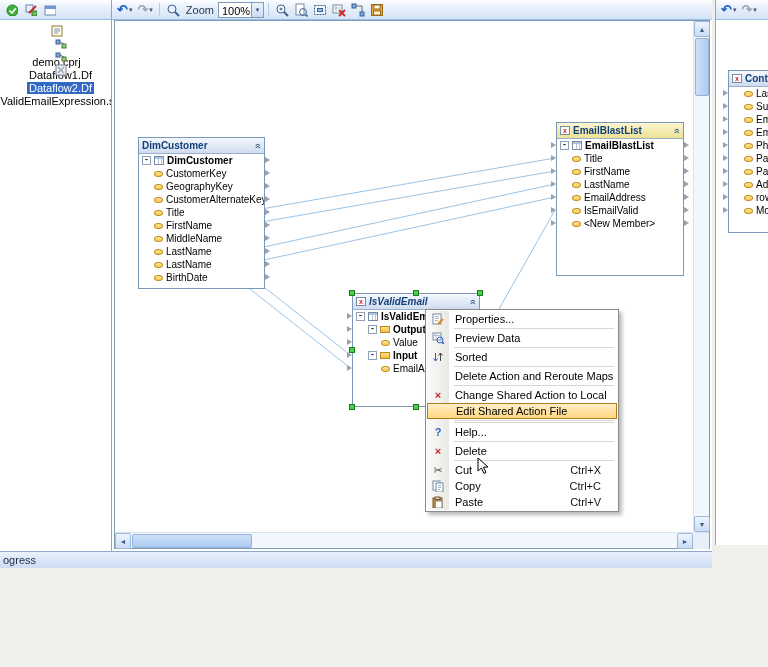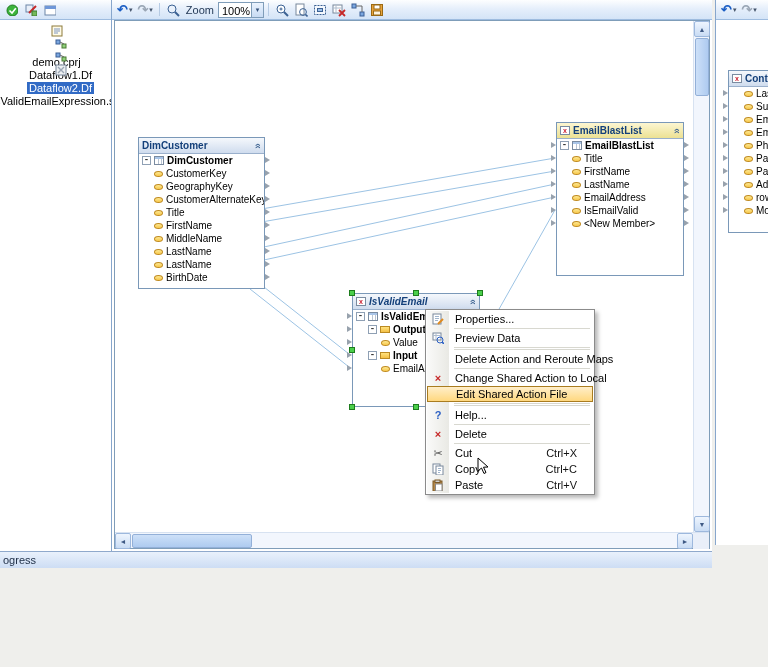--- a/index.html
+++ b/index.html
@@ -60,21 +60,21 @@
   .fold{width:10px;height:7px;background:linear-gradient(#ffe27d,#f3bf45);border:1px solid #bb8a22;flex:0 0 auto;}
   .gicon{width:10px;height:9px;border:1px solid #7a8ba0;background:#fff;position:relative;flex:0 0 auto;}
   .gicon::before{content:"";position:absolute;left:0;top:0;right:0;height:2px;background:#a9c5e8;}
   .gicon::after{content:"";position:absolute;left:3px;top:2px;bottom:0;width:1px;background:#b9c4d2;box-shadow:3px 0 0 #b9c4d2;}
   .hicon{width:10px;height:9px;border:1px solid #7a8ba0;background:#fff;position:relative;flex:0 0 auto;font-size:7px;color:#c23;line-height:8px;text-align:center;font-weight:bold;}
   .pin{position:absolute;width:0;height:0;border-top:3px solid transparent;border-bottom:3px solid transparent;border-left:5px solid #98a2ad;}
   .pin.left{left:-6px;} .pin.right{right:-6px;}
   .handle{position:absolute;width:6px;height:6px;background:#4bcf4b;border:1px solid #1d7c1d;z-index:4;}
 
   
-  .menu{position:absolute;left:425px;top:309px;width:170px;background:#fff;border:1px solid #8b8b8b;box-shadow:3px 3px 4px rgba(0,0,0,.28);padding:1px;z-index:50;}
+  .menu{position:absolute;left:425px;top:309px;width:194px;background:#fff;border:1px solid #8b8b8b;box-shadow:3px 3px 4px rgba(0,0,0,.28);padding:1px;z-index:50;}
   .menu-gutter{position:absolute;left:1px;top:1px;bottom:1px;width:22px;background:linear-gradient(90deg,#fafaf9,#e9e9e4);}
   .mitem{position:relative;height:16px;line-height:16px;padding-left:28px;padding-right:6px;white-space:nowrap;cursor:default;}
   .mitem .mshortcut{float:right;margin-right:10px;color:#111;}
   .mitem.hl{background:linear-gradient(#ffeec9,#ffd87f);border:1px solid #a97c20;line-height:14px;}
   .micon{position:absolute;left:0;top:0;width:22px;height:16px;display:flex;align-items:center;justify-content:center;font-size:11px;}
   .msep{height:1px;background:#d8d8d0;margin:1px 3px 1px 27px;}
   .red{color:#c62828;font-weight:bold;}
   .blue{color:#2a5fc4;font-weight:bold;}
 
   
@@ -514,20 +514,29 @@
           <rect x="1" y="1" width="8" height="7" fill="#fff" stroke="#78889c"></rect>
           <path d="M1 3.5h8M4 1v7" stroke="#aebccd"></path>
           <circle cx="8" cy="8" r="3" fill="none" stroke="#2a5fc4"></circle>
           <line x1="10" y1="10" x2="12" y2="12" stroke="#2a5fc4" stroke-width="1.6"></line>
         </svg>
       </span>
     <span>Preview Data</span>
   </div>
   <div class="msep"></div>
 
+  <div class="mitem">
+    <span class="micon">
+        <svg width="12" height="12">
+          <path d="M3.5 2 v8 M3.5 10 l-2-2.5 M3.5 10 l2-2.5" stroke="#2a5fc4" fill="none"></path>
+          <path d="M8.5 10 v-8 M8.5 2 l-2 2.5 M8.5 2 l2 2.5" stroke="#444" fill="none"></path>
+        </svg>
+      </span>
+    <span>Sorted</span>
+  </div>
   <div class="msep"></div>
 
   <div class="mitem">
     <span>Delete Action and Reroute Maps</span>
   </div>
   <div class="msep"></div>
 
   <div class="mitem">
     <span class="micon red">×</span>
     <span>Change Shared Action to Local</span>

